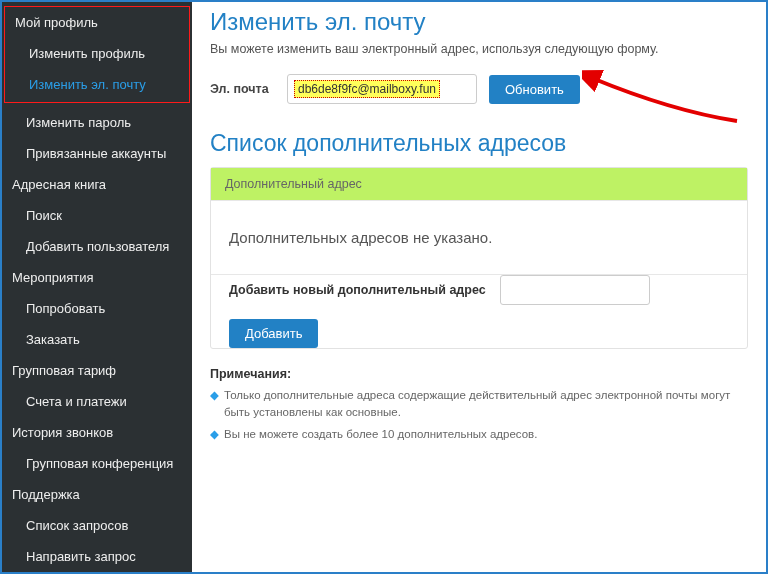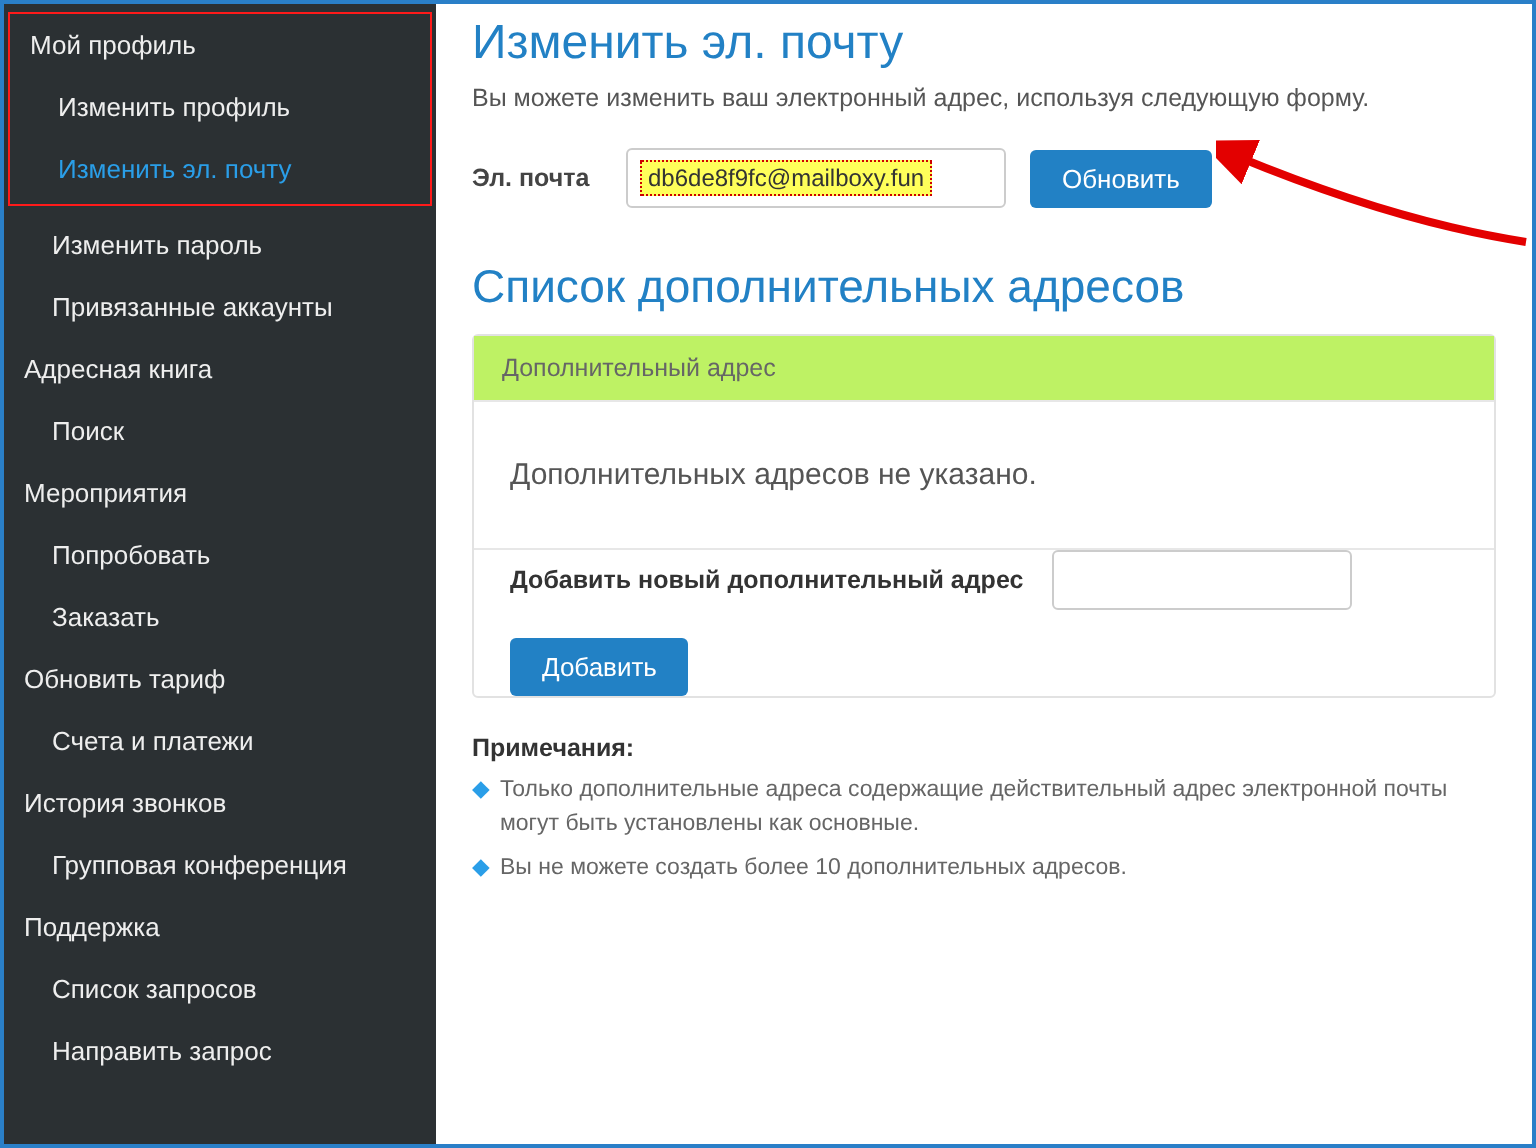--- a/index.html
+++ b/index.html
@@ -8,21 +8,21 @@
     font-size: 13px;
     color: #333;
     width: 768px;
     height: 574px;
     overflow: hidden;
     border: 2px solid #2a7fc8;
     display: flex;
     background: #fff;
   }
   .sidebar {
-    width: 216px;
+    width: 190px;
     background: #2b3033;
     color: #e6e6e6;
     font-size: 13px;
     padding-top: 4px;
     flex-shrink: 0;
   }
   .sidebar .group-header {
     padding: 8px 10px;
     color: #eee;
     font-size: 13px;
@@ -120,26 +120,27 @@
   <div class="highlight-box">
     <div class="group-header">Мой профиль</div>
     <div class="sub">Изменить профиль</div>
     <div class="sub active">Изменить эл. почту</div>
   </div>
   <div class="sub">Изменить пароль</div>
   <div class="sub">Привязанные аккаунты</div>
 
   <div class="group-header">Адресная книга</div>
   <div class="sub">Поиск</div>
+  <div class="sub">Добавить пользователя</div>
 
   <div class="group-header">Мероприятия</div>
   <div class="sub">Попробовать</div>
   <div class="sub">Заказать</div>
 
-  <div class="group-header">Обновить тариф</div>
+  <div class="group-header">Групповая тариф</div>
   <div class="sub">Счета и платежи</div>
 
   <div class="group-header">История звонков</div>
   <div class="sub">Групповая конференция</div>
 
   <div class="group-header">Поддержка</div>
   <div class="sub">Список запросов</div>
   <div class="sub">Направить запрос</div>
 
   <div class="logout-row">

